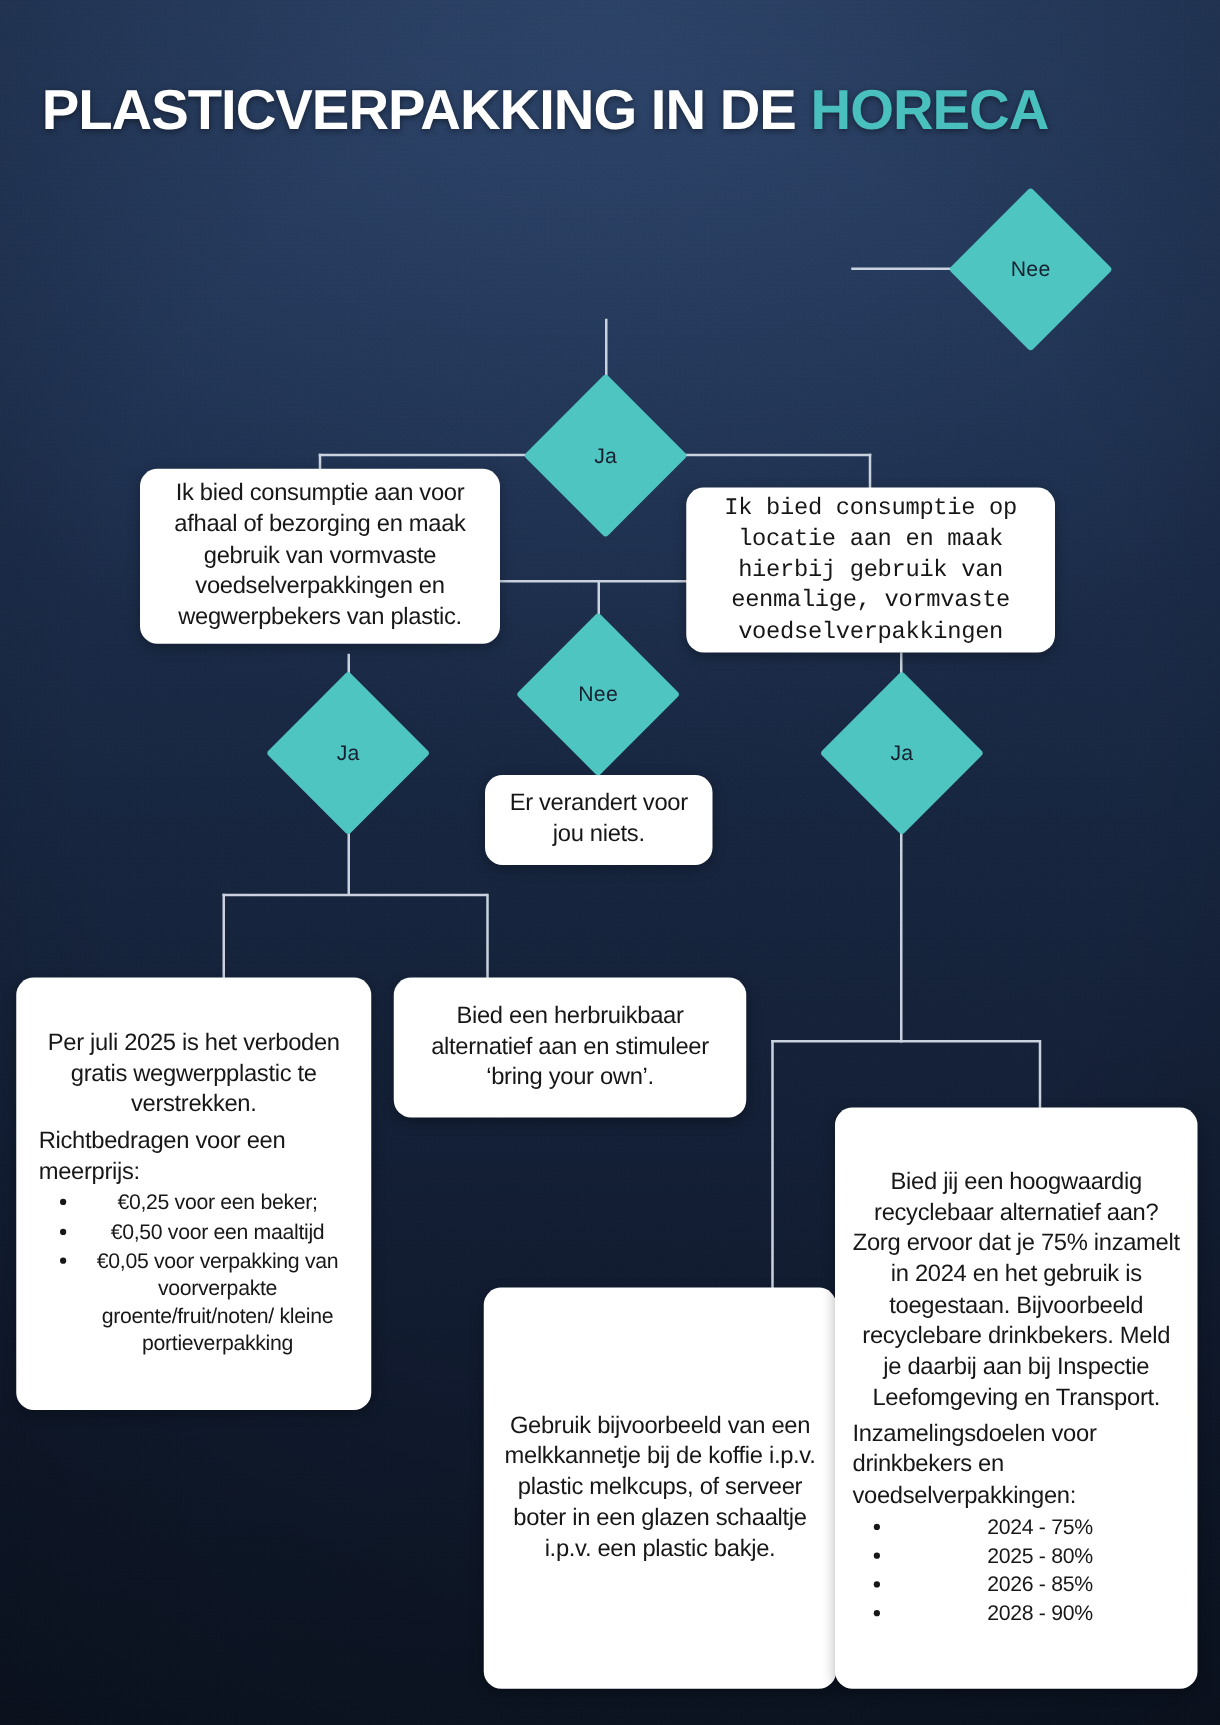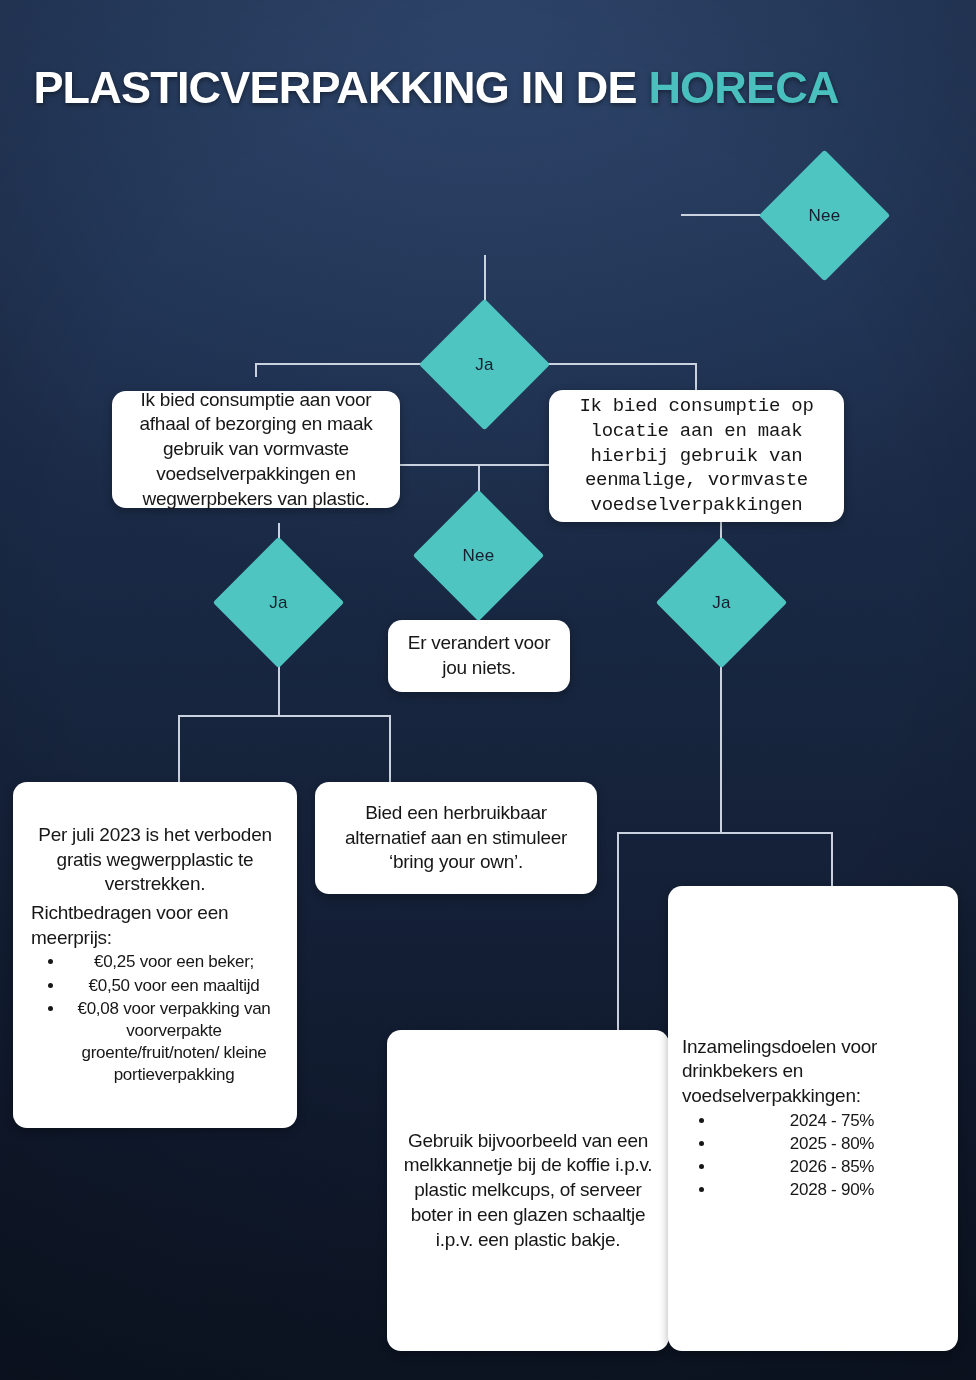--- a/index.html
+++ b/index.html
@@ -127,21 +127,21 @@
   .diamond .lbl {
     position: relative;
     z-index: 2;
     font-size: 17px;
     color: #16202e;
     letter-spacing: 0.2px;
   }
 
   
   #box-start      { left: 291px; top: 152px;  width: 390px; height: 103px; padding: 0 28px; }
-  #box-left1      { left: 112px; top: 375px;  width: 288px; height: 117px; padding: 0 16px; margin-top: 16px; }
+  #box-left1      { left: 112px; top: 375px;  width: 288px; height: 140px; padding: 0 16px; }
   #box-right1     { left: 549px; top: 390px;  width: 295px; height: 132px; padding: 0 14px; font-family: Liberation Mono, monospace; }
   #box-nochange   { left: 388px; top: 620px;  width: 182px; height: 72px;  padding: 0 14px; }
   #box-juli2023   { left: 13px;  top: 782px;  width: 284px; height: 346px; padding: 20px 18px; }
   #box-byo        { left: 315px; top: 782px;  width: 282px; height: 112px; padding: 0 16px; align-items: center; }
   #box-per2024    { left: 387px; top: 1030px; width: 282px; height: 321px; padding: 20px 16px; }
   #box-recycle    { left: 668px; top: 886px;  width: 290px; height: 465px; padding: 18px 14px; }
 
   #dia-nee-top    { left: 778px; top: 169px;  width: 93px;  height: 93px; }
   #dia-ja-top     { left: 438px; top: 318px;  width: 93px;  height: 93px; }
   #dia-nee-mid    { left: 432px; top: 509px;  width: 93px;  height: 93px; }
@@ -195,38 +195,39 @@
 
   <div class="box" id="box-right1">
     <p>Ik bied consumptie op locatie aan en maak hierbij gebruik van eenmalige, vormvaste voedselverpakkingen</p>
   </div>
 
   <div class="box" id="box-nochange">
     <p>Er verandert voor jou niets.</p>
   </div>
 
   <div class="box" id="box-juli2023">
-    <p>Per juli 2023 is het verboden gratis wegwerpplastic te verstrekken.</p>
+    <p>Per juli 2025 is het verboden gratis wegwerpplastic te verstrekken.</p>
     <p class="left">Richtbedragen voor een meerprijs:</p>
     <ul>
         <li>€0,25 voor een beker;</li>
         <li>€0,50 voor een maaltijd</li>
-        <li>€0,08 voor verpakking van voorverpakte groente/fruit/noten/ kleine portieverpakking</li>
+        <li>€0,05 voor verpakking van voorverpakte groente/fruit/noten/ kleine portieverpakking</li>
       </ul>
   </div>
 
   <div class="box" id="box-byo">
     <p>Bied een herbruikbaar alternatief aan en stimuleer ‘bring your own’.</p>
   </div>
 
   <div class="box" id="box-per2024">
     <p>Gebruik bijvoorbeeld van een melkkannetje bij de koffie i.p.v. plastic melkcups, of serveer boter in een glazen schaaltje i.p.v. een plastic bakje.</p>
   </div>
 
   <div class="box" id="box-recycle">
+    <p>Bied jij een hoogwaardig recyclebaar alternatief aan? Zorg ervoor dat je 75% inzamelt in 2024 en het gebruik is toegestaan. Bijvoorbeeld recyclebare drinkbekers. Meld je daarbij aan bij Inspectie Leefomgeving en Transport.</p>
     <p class="left">Inzamelingsdoelen voor drinkbekers en voedselverpakkingen:</p>
     <ul>
         <li>2024 - 75%</li>
         <li>2025 - 80%</li>
         <li>2026 - 85%</li>
         <li>2028 - 90%</li>
       </ul>
   </div>
 
   <div class="diamond" id="dia-nee-top">

